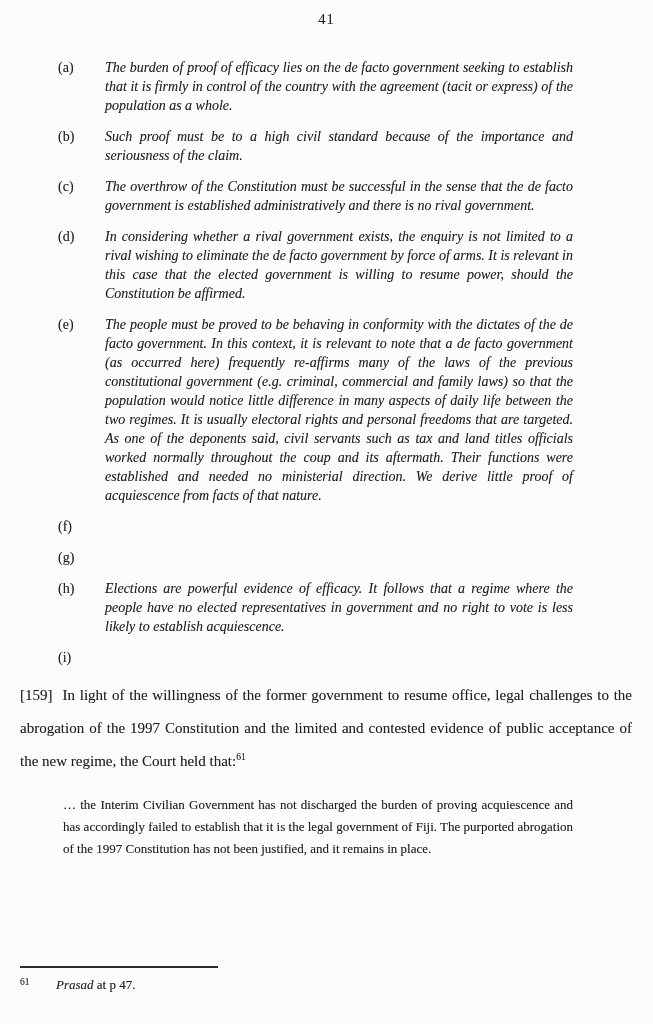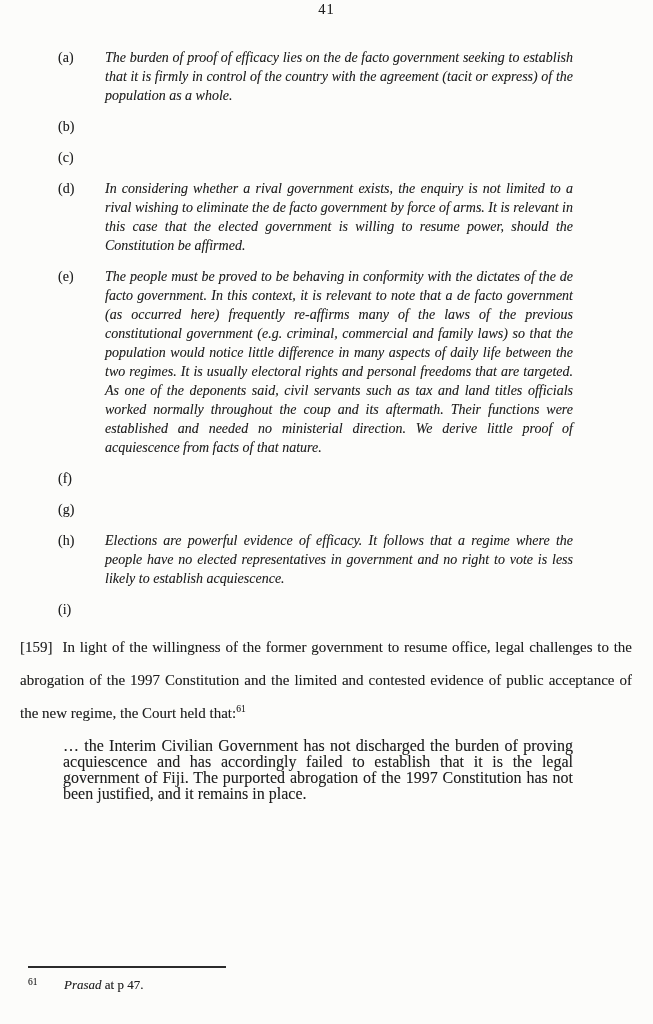--- a/index.html
+++ b/index.html
@@ -12,21 +12,21 @@
     width: 653px;
     height: 1024px;
     margin: 0 auto;
     background: #fcfcfa;
     overflow: hidden;
     font-family: "Liberation Serif", "DejaVu Serif", serif;
     color: #1e1e1e;
     text-shadow: 0 0 0.6px rgba(30,30,30,0.35);
   }
   .page-number {
-    padding-top: 1px;
+    padding-top: 11px;
     text-align: center;
     font-size: 14.5px;
     letter-spacing: 1px;
   }
   .criteria-list {
     margin: 30px 0 0 58px;
   }
   .list-item {
     display: flex;
     margin-bottom: 12px;
@@ -52,30 +52,30 @@
     text-justify: inter-word;
   }
   .para-number {
     margin-right: 10px;
   }
   .fn-ref {
     font-size: 9.5px;
     line-height: 0;
   }
   .block-quote {
-    margin: 8px 0 0 63px;
+    margin: 16px 0 0 63px;
     width: 510px;
-    font-size: 16px;
-    line-height: 16px;
+    font-size: 13px;
+    line-height: 22px;
     text-align: justify;
     text-justify: inter-word;
   }
   .footnote {
     position: absolute;
-    left: 28px;
+    left: 20px;
     top: 966px;
     width: 600px;
   }
   .fn-rule {
     width: 198px;
     height: 2px;
     background: #2b2b2b;
     margin-bottom: 9px;
   }
   .fn-line {
@@ -100,24 +100,26 @@
 
   <div class="criteria-list">
 
     <div class="list-item">
       <span class="item-label">(a)</span>
       <span class="item-text">The burden of proof of efficacy lies on the de facto government seeking to establish that it is firmly in control of the country with the agreement (tacit or express) of the population as a whole.</span>
     </div>
 
     <div class="list-item">
       <span class="item-label">(b)</span>
+      <span class="item-text">Such proof must be to a high civil standard because of the importance and seriousness of the claim.</span>
     </div>
 
     <div class="list-item">
       <span class="item-label">(c)</span>
+      <span class="item-text">The overthrow of the Constitution must be successful in the sense that the de facto government is established administratively and there is no rival government.</span>
     </div>
 
     <div class="list-item">
       <span class="item-label">(d)</span>
       <span class="item-text">In considering whether a rival government exists, the enquiry is not limited to a rival wishing to eliminate the de facto government by force of arms.  It is relevant in this case that the elected government is willing to resume power, should the Constitution be affirmed.</span>
     </div>
 
     <div class="list-item">
       <span class="item-label">(e)</span>
       <span class="item-text">The people must be proved to be behaving in conformity with the dictates of the de facto government.  In this context, it is relevant to note that a de facto government (as occurred here) frequently re-affirms many of the laws of the previous constitutional government (e.g. criminal, commercial and family laws) so that the population would notice little difference in many aspects of daily life between the two regimes.  It is usually electoral rights and personal freedoms that are targeted. As one of the deponents said, civil servants such as tax and land titles officials worked normally throughout the coup and its aftermath.  Their functions were established and needed no ministerial direction.  We derive little proof of acquiescence from facts of that nature.</span>

